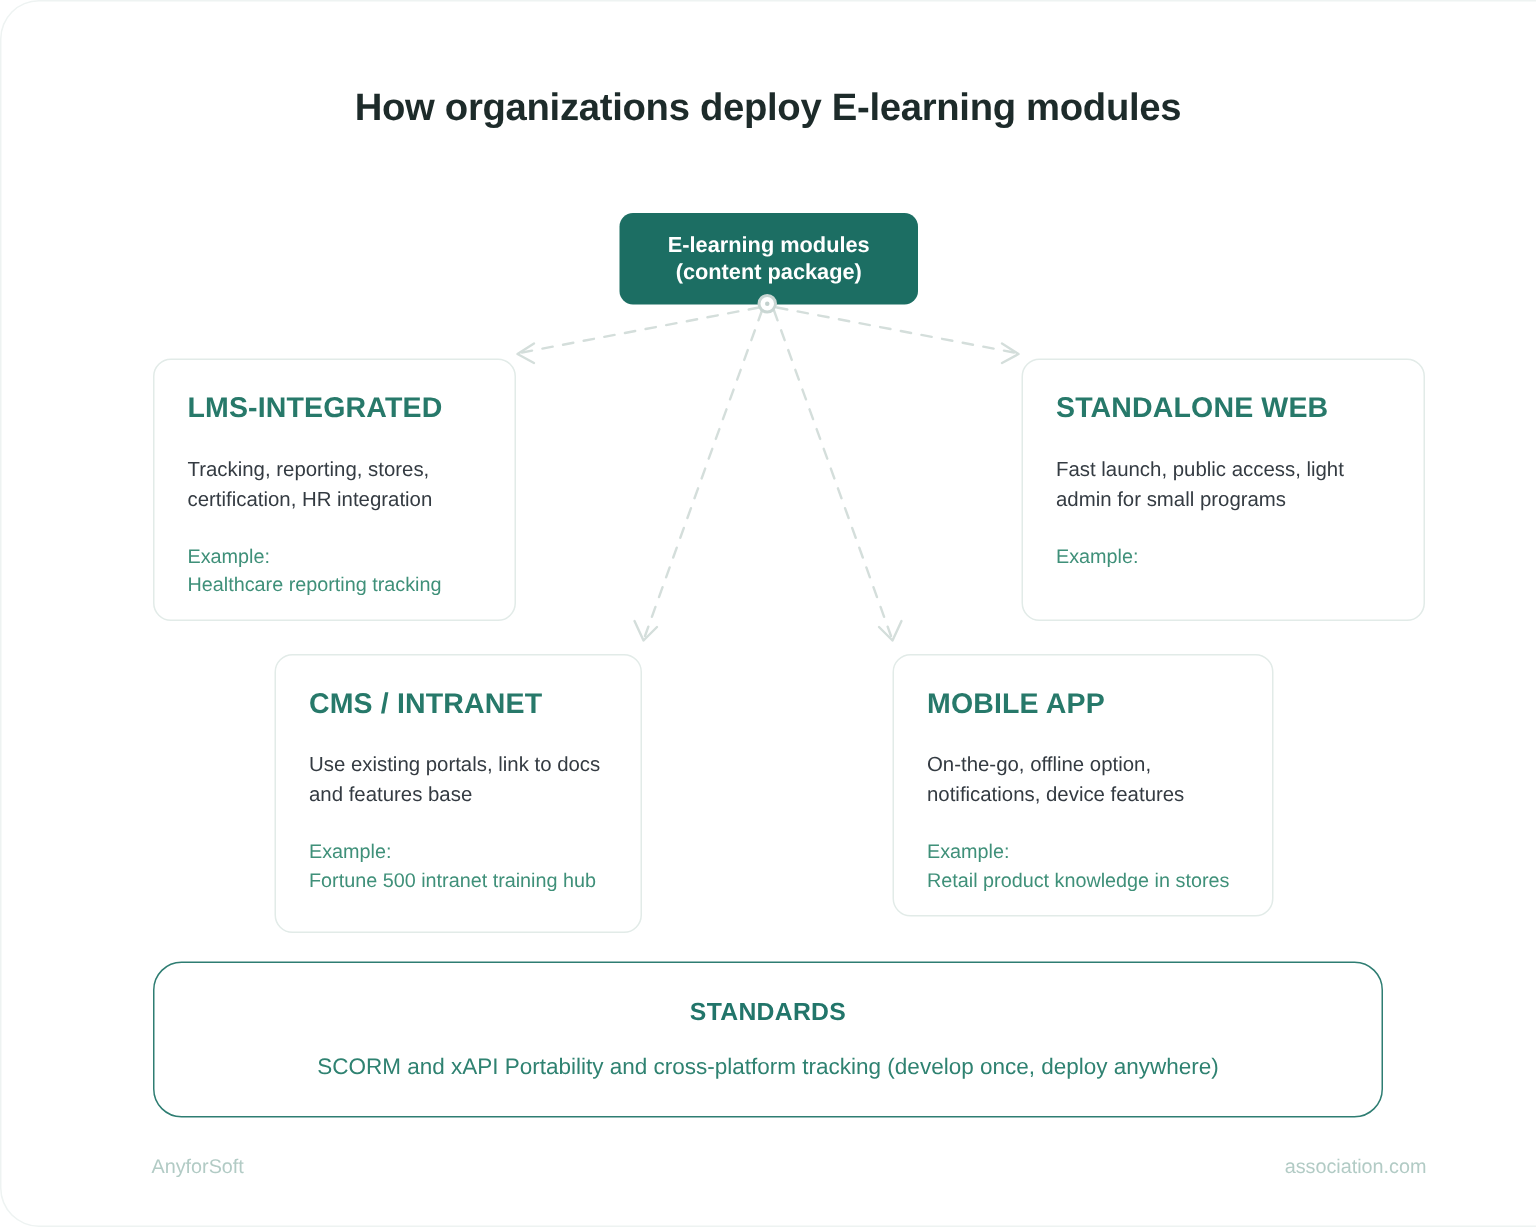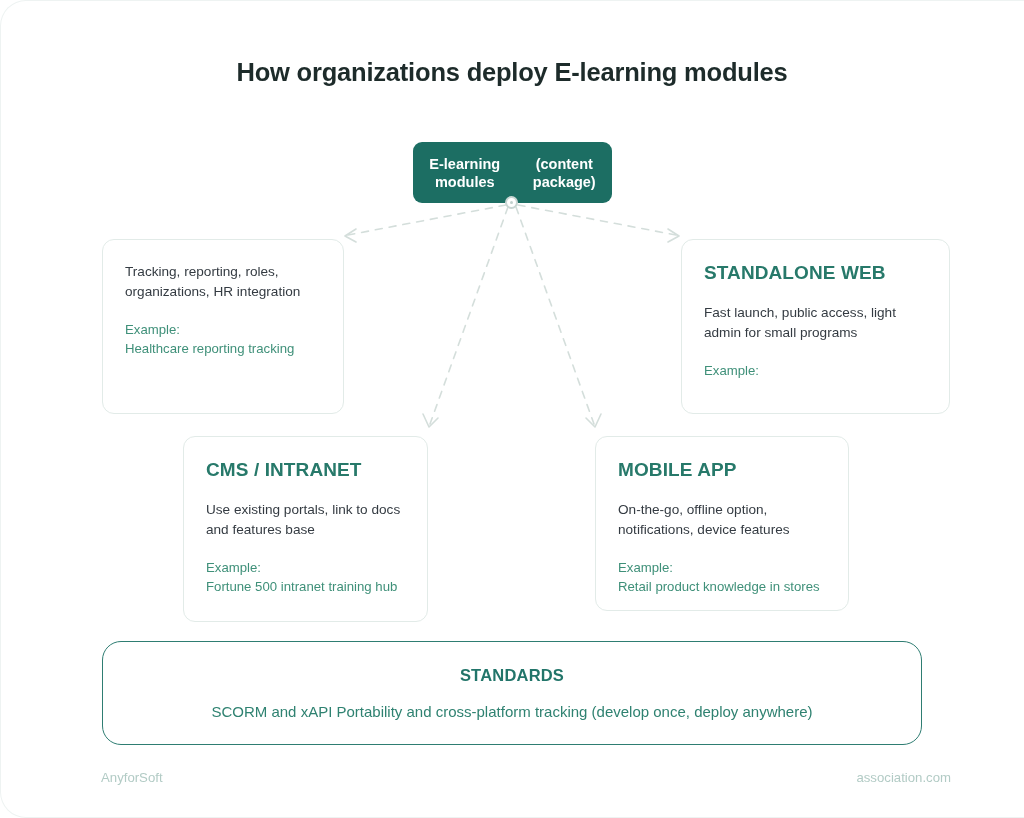--- a/index.html
+++ b/index.html
@@ -51,20 +51,21 @@
   
   #root-node {
     position: absolute;
     left: 413px;
     top: 142px;
     width: 199px;
     height: 61px;
     background: #1c6e63;
     border-radius: 9px;
     display: flex;
+    flex-direction: column;
     align-items: center;
     justify-content: center;
     color: #ffffff;
     font-size: 14.5px;
     font-weight: bold;
     line-height: 18px;
     text-align: center;
   }
   #root-dot {
     position: absolute;
@@ -194,21 +195,22 @@
     </g>
   </svg>
 
   <div id="root-node">
     <span>E-learning modules</span>
     <span>(content package)</span>
   </div>
   <div id="root-dot"></div>
 
   <div class="card" id="card-lms">
-    <div class="card-desc">Tracking, reporting, roles, organizations, HR integration</div>
+    <div class="card-title">LMS-INTEGRATED</div>
+    <div class="card-desc">Tracking, reporting, stores, certification, HR integration</div>
     <div class="card-example-label">Example:</div>
     <div class="card-example-value">Healthcare reporting tracking</div>
   </div>
 
   <div class="card" id="card-standalone">
     <div class="card-title">STANDALONE WEB</div>
     <div class="card-desc">Fast launch, public access, light admin for small programs</div>
     <div class="card-example-label">Example:</div>
   </div>
 

